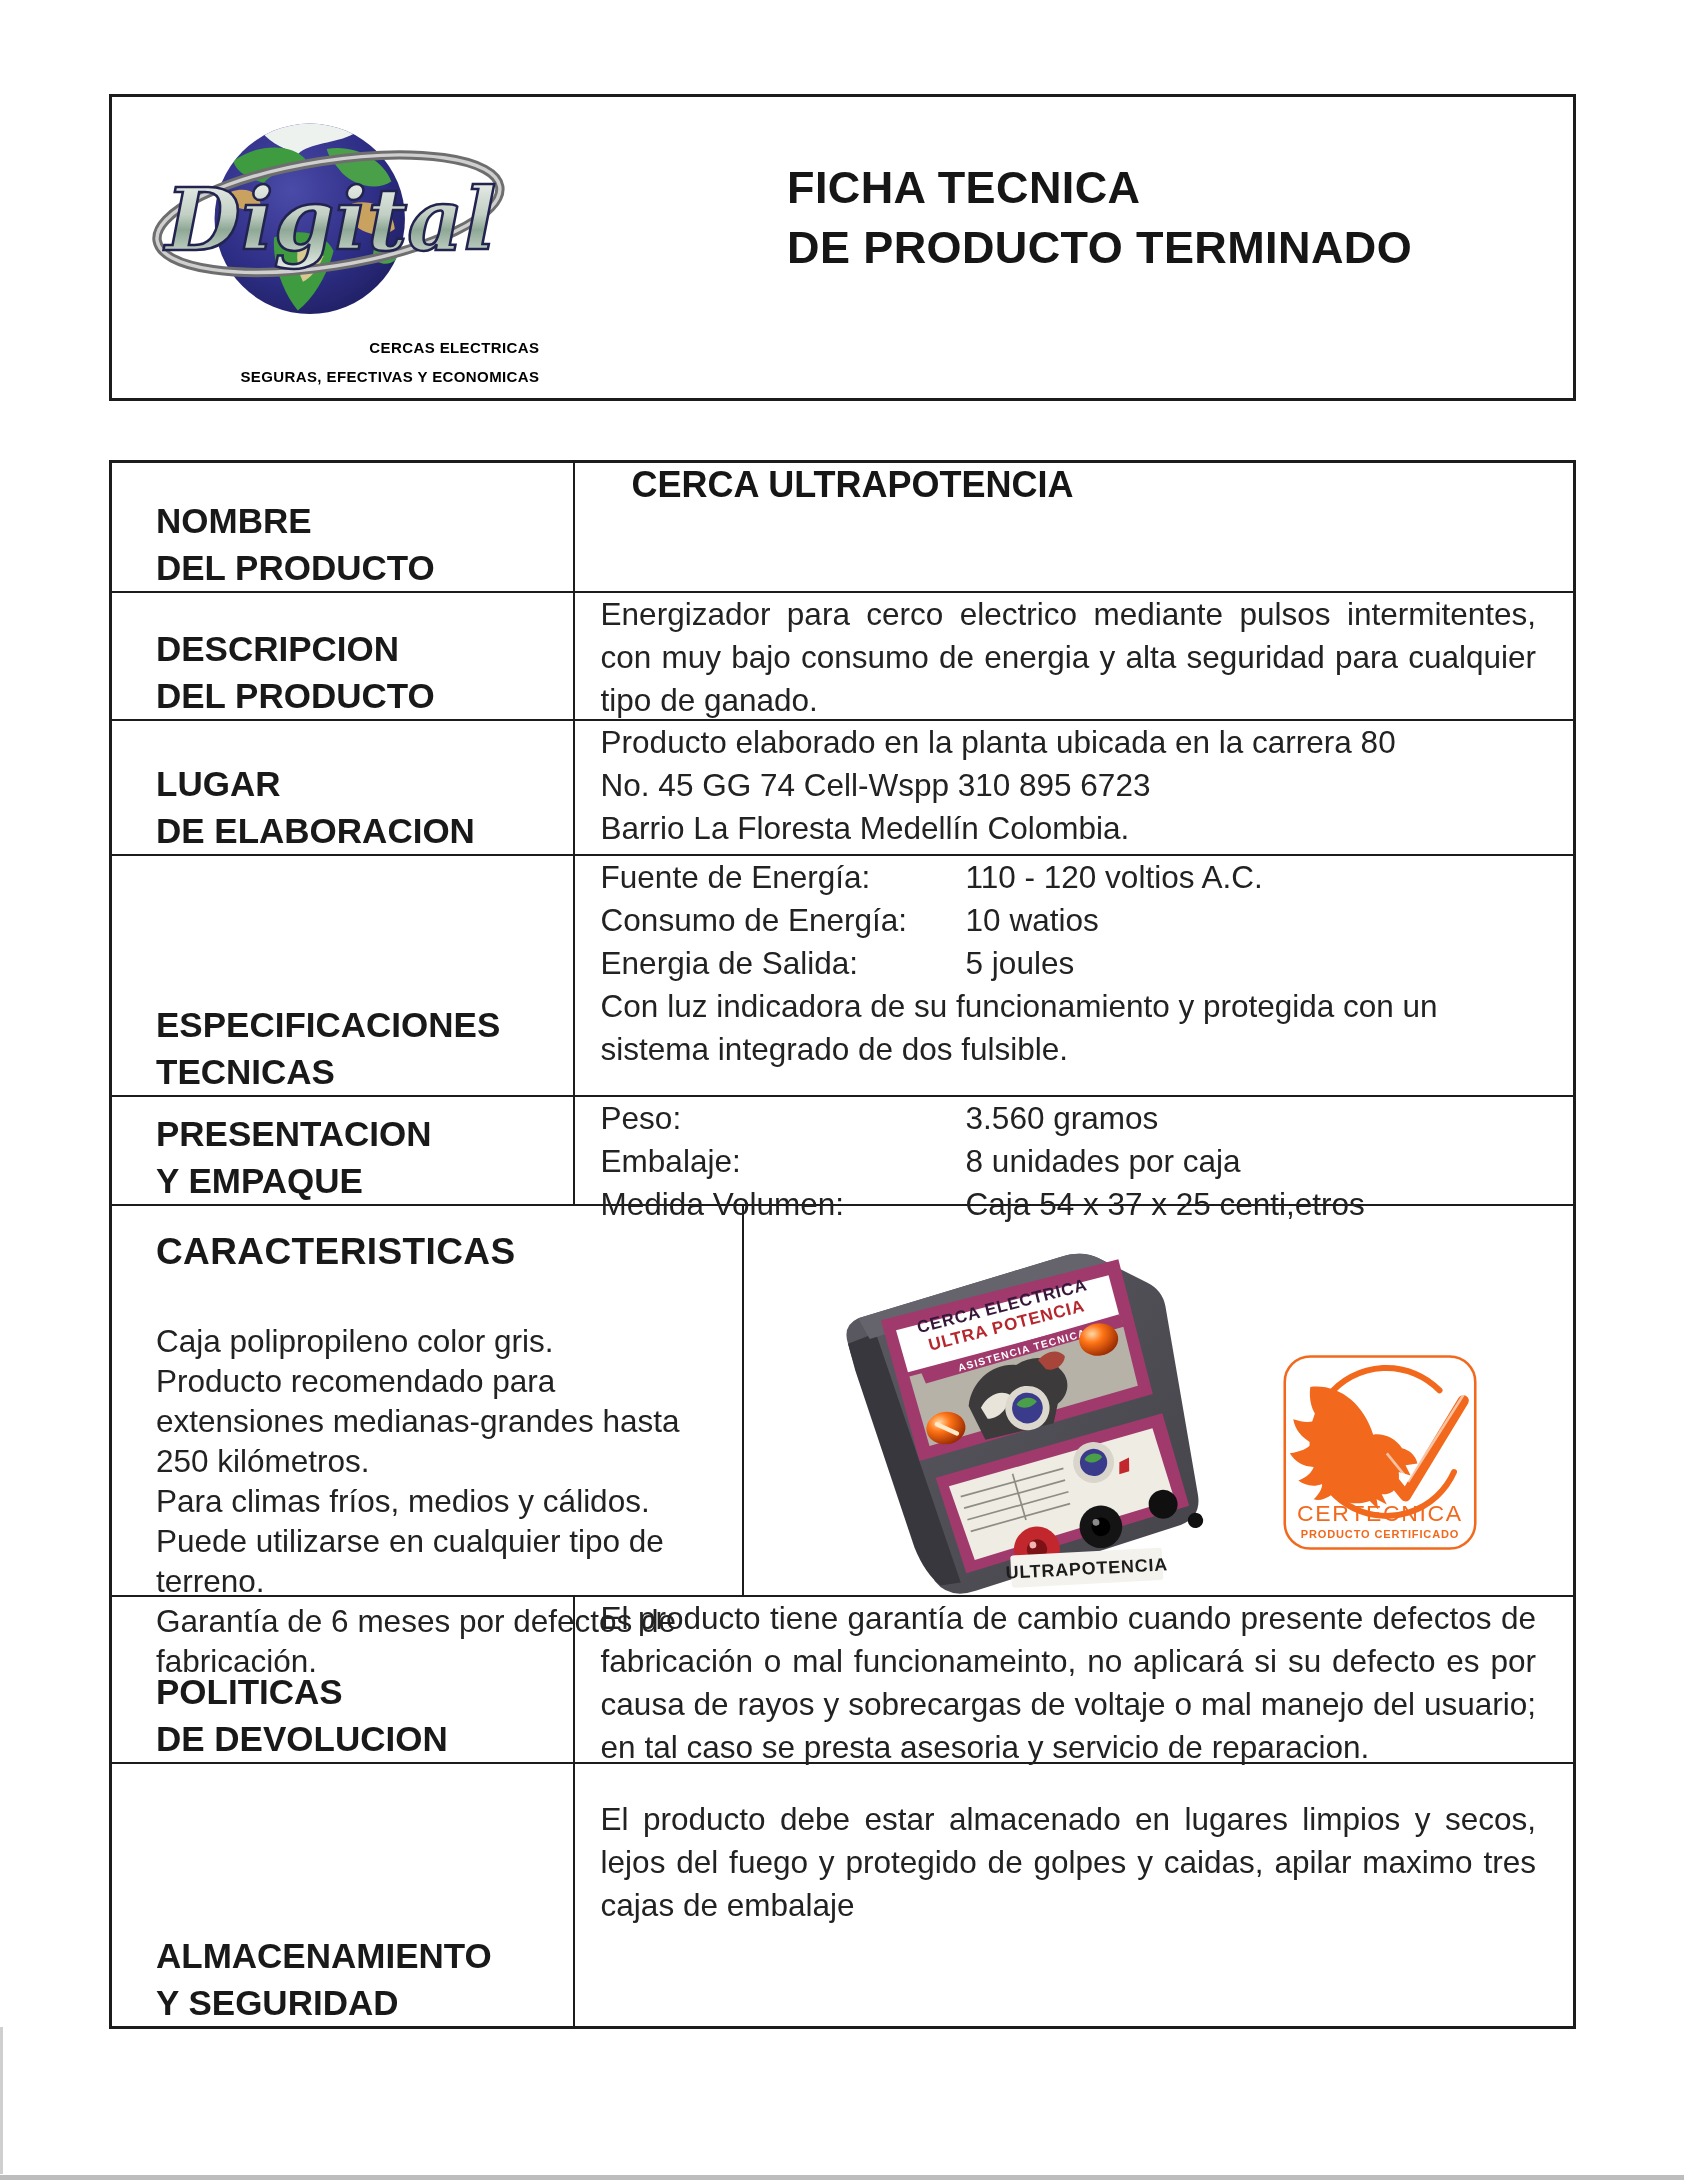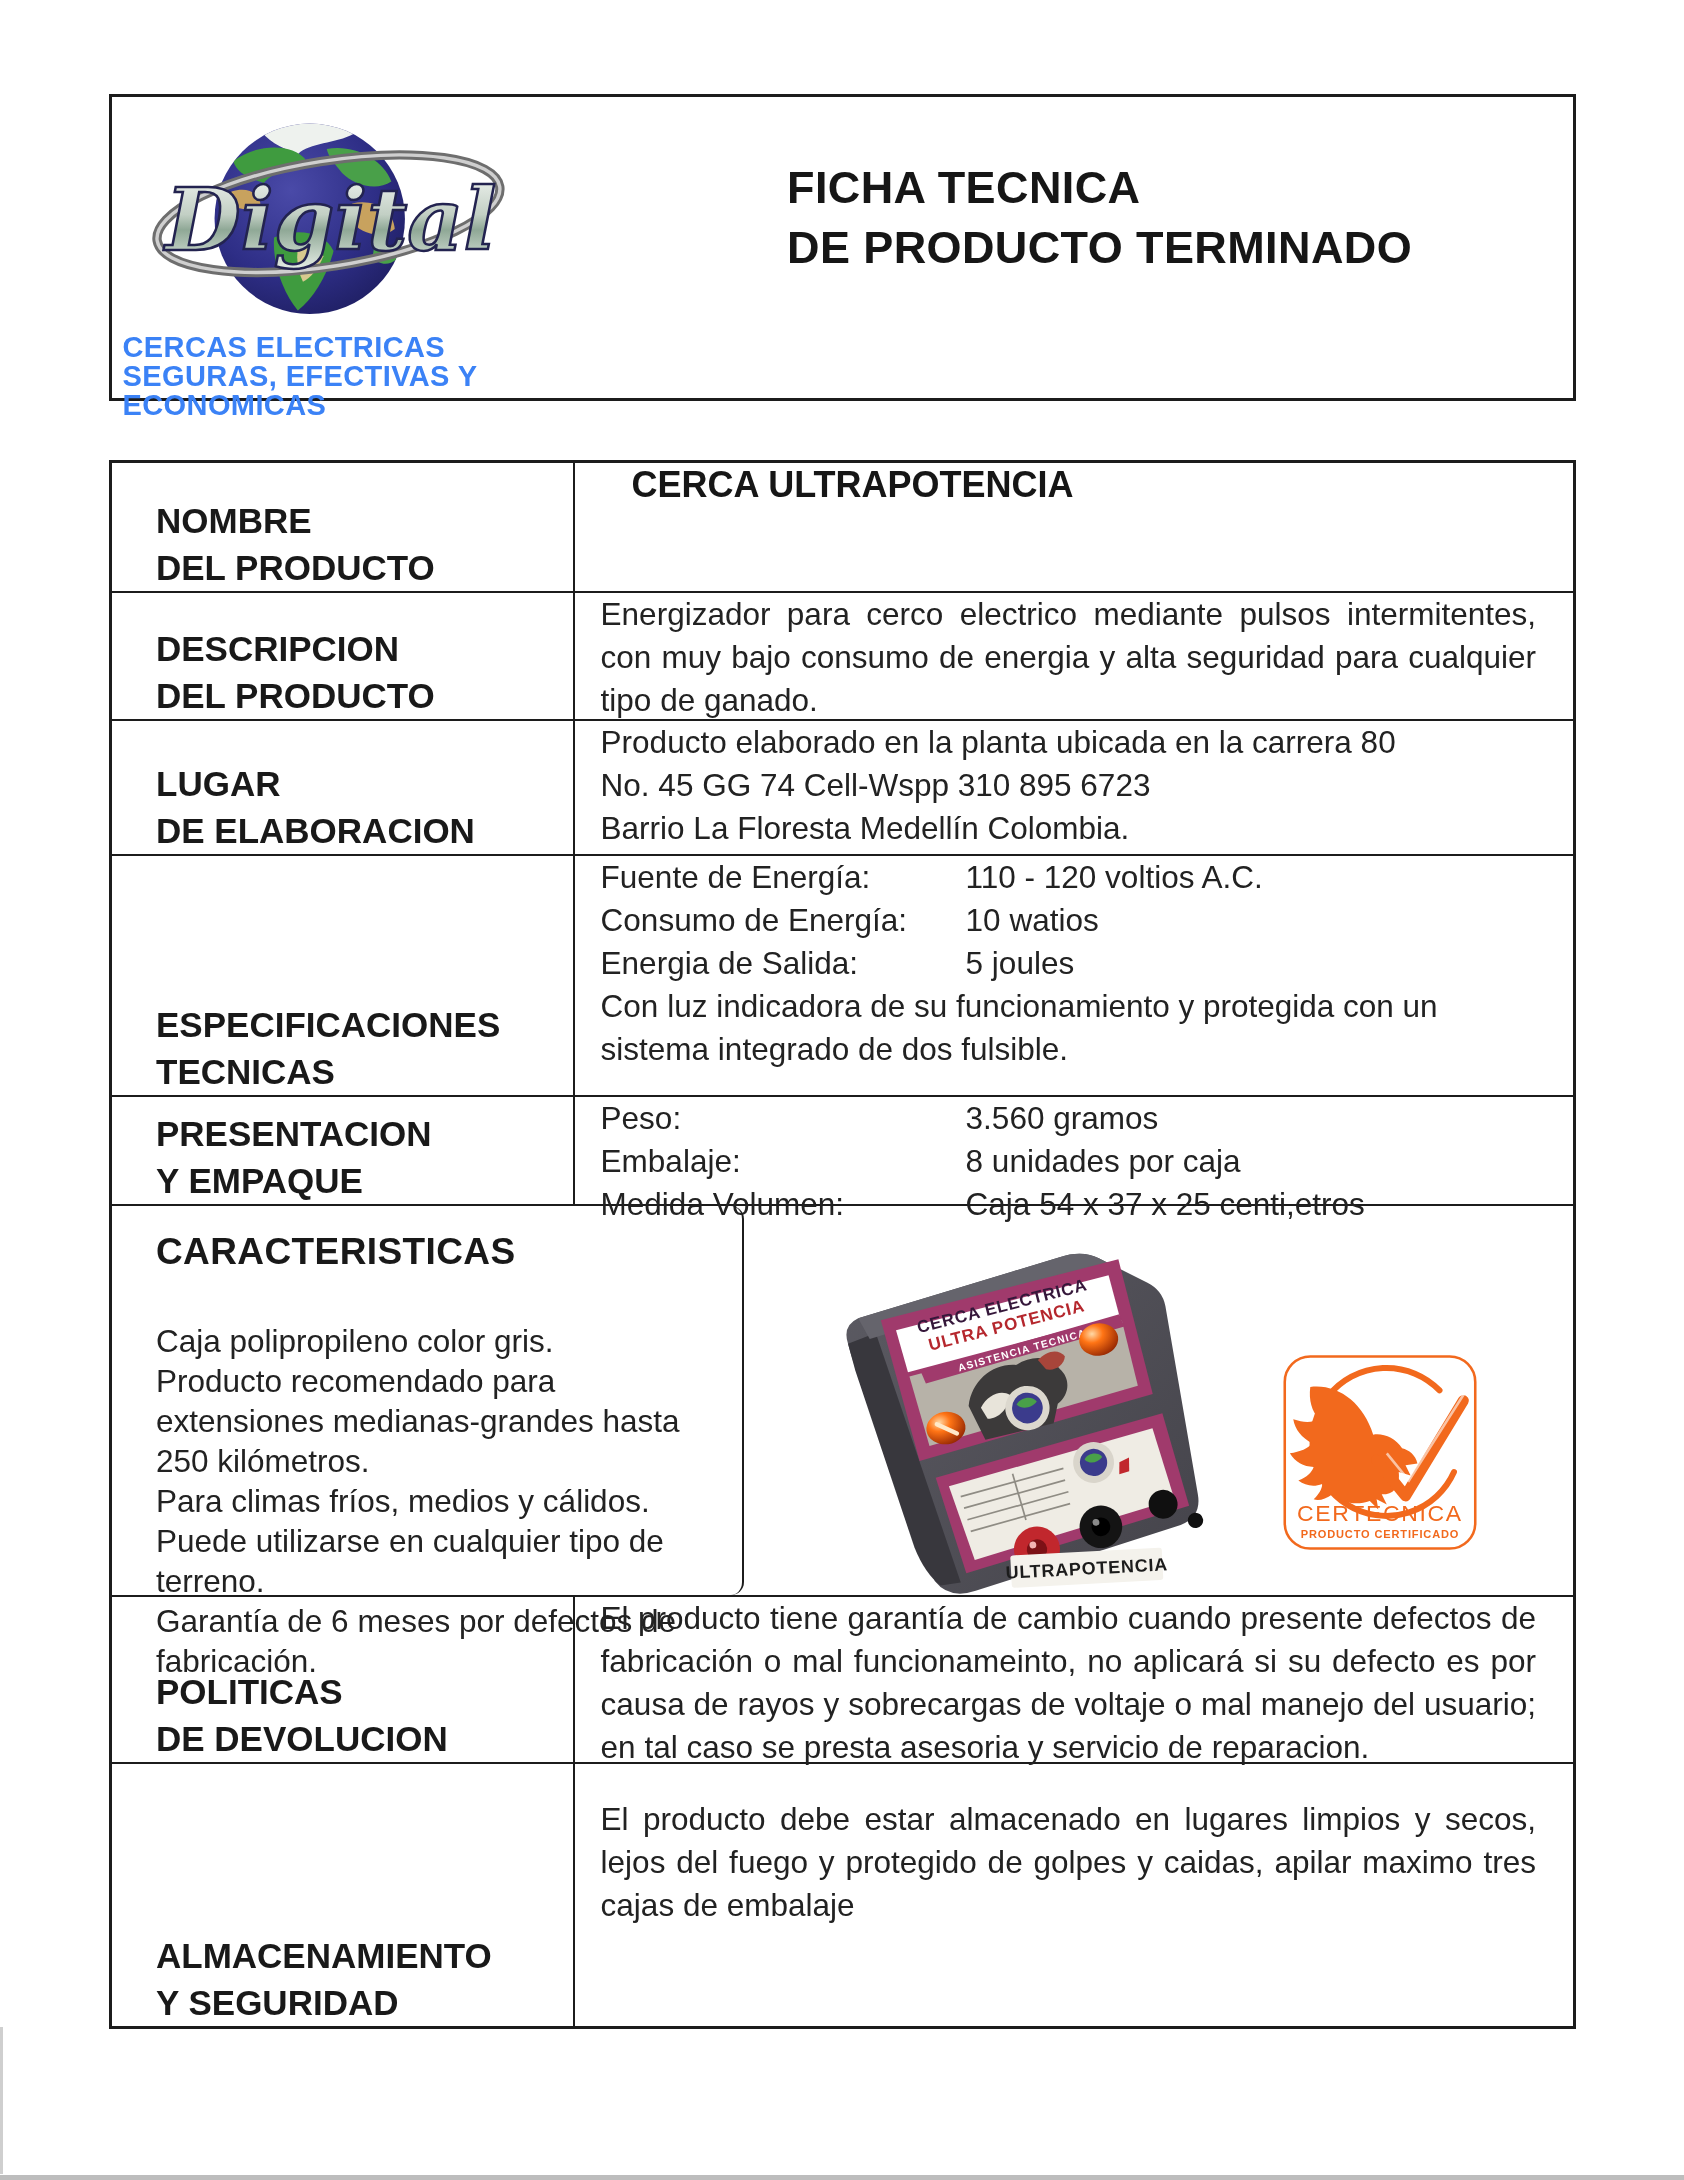--- a/index.html
+++ b/index.html
@@ -10,22 +10,22 @@
   .page-edge-bottom{position:absolute;left:0;bottom:0;width:1685px;height:6px;background:#bdbdbd;}
   .page-edge-left{position:absolute;left:0;top:2027px;width:2.6px;height:147px;background:#cfcfcf;}
 
   
   .header-box{
     position:absolute;left:109px;top:94px;width:1467px;height:307px;
     border:3.4px solid #1c1c1c;box-sizing:border-box;background:#fff;
   }
   .logo-wrap{position:absolute;left:19px;top:12.8px;width:400px;height:281px;}
   .logo-svg{position:absolute;left:0;top:0;}
-  .logo-taglines{position:absolute;left:-8.5px;top:223px;width:417px;text-align:left;
-    font-weight:bold;font-size:29px;line-height:29px;color:#3b82f6;letter-spacing:0.4px;}
+  .logo-taglines{position:absolute;left:-8.5px;top:223px;width:417px;text-align:right;
+    font-weight:bold;font-size:15px;line-height:29px;color:#000000;letter-spacing:0.4px;}
   .doc-title{
     position:absolute;left:675px;top:61px;width:767px;
     font-weight:bold;font-size:45px;line-height:60px;color:#161616;letter-spacing:0.4px;
   }
 
   
   .spec-table{
     position:absolute;left:109px;top:460px;width:1467px;height:1569px;
     border:3.4px solid #1c1c1c;box-sizing:border-box;background:#fff;
     display:flex;flex-direction:column;
@@ -50,21 +50,21 @@
   .row-politicas{height:167px;}
 
   .value-name{font-weight:bold;font-size:36px;padding-left:31px;color:#161616;}
   .just{text-align:justify;}
   .spec-line{display:flex;}
   .spec-line .k{width:365px;flex:0 0 365px;}
   .spec-line .v{flex:1;}
 
   
   .row-caracteristicas .cell-label{
-    width:632px;flex:0 0 632px;justify-content:flex-start;padding-top:22px;border-radius:13px;
+    width:632px;flex:0 0 632px;justify-content:flex-start;padding-top:22px;
   }
   .carac-title{font-weight:bold;font-size:37px;letter-spacing:0.4px;}
   .carac-lines{margin-top:46px;font-weight:normal;font-size:31.5px;line-height:40px;
     padding-right:25.6px;color:#222;}
   .row-caracteristicas .cell-content{position:relative;padding:0;}
   .device-photo{position:absolute;left:55px;top:15.3px;}
   .cert-badge{position:absolute;left:537px;top:147px;}
 
   .row-almacenamiento .cell-content{justify-content:flex-start;padding-top:34px;}
 </style>

